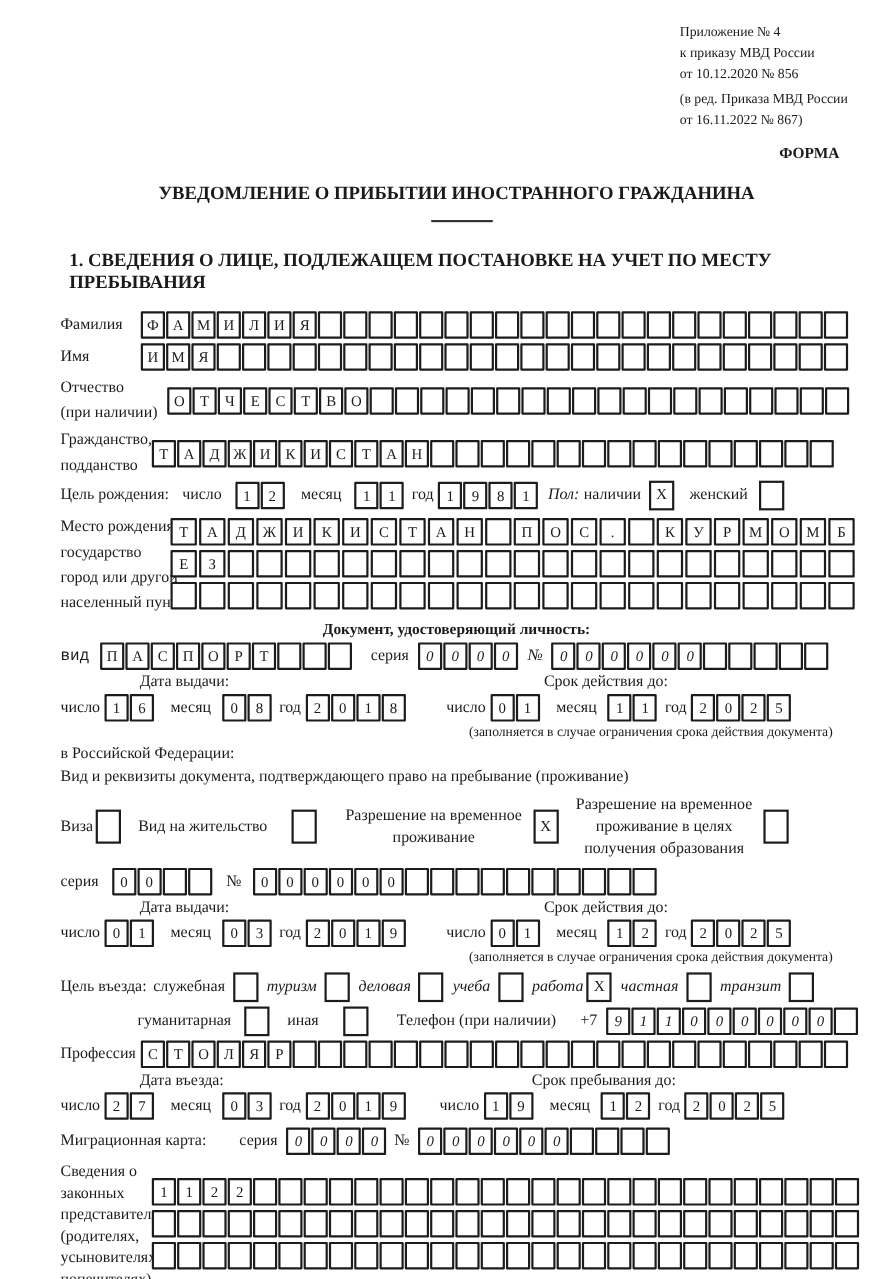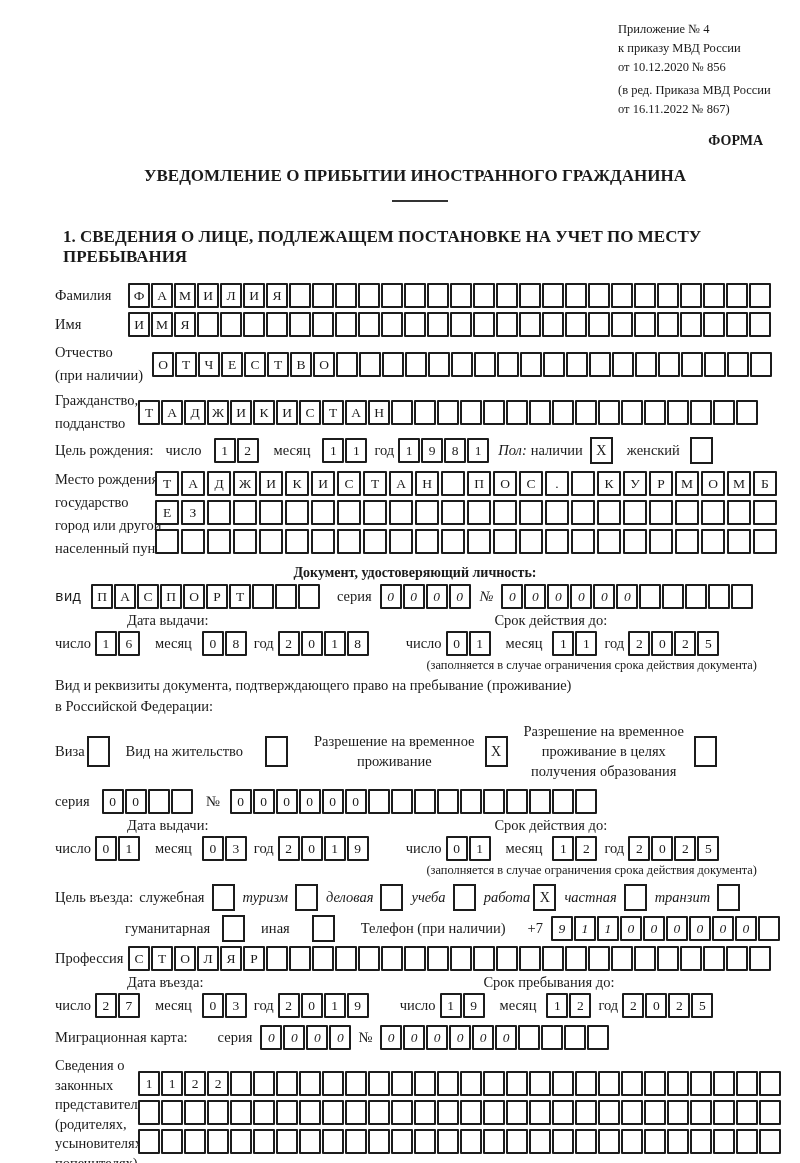--- a/index.html
+++ b/index.html
@@ -397,22 +397,22 @@
     <span class="lbl ml6">год</span>
     <span class="cells ml4">
         <span class="cell">2</span>
         <span class="cell">0</span>
         <span class="cell">2</span>
         <span class="cell">5</span>
       </span>
   </div>
   <div class="note">(заполняется в случае ограничения срока действия документа)</div>
 
+  <div class="para">в Российской Федерации:</div>
   <div class="para">Вид и реквизиты документа, подтверждающего право на пребывание (проживание)</div>
-  <div class="para">в Российской Федерации:</div>
 
   <div class="row top" style="margin-top:6px;">
     <span class="lbl">Виза</span>
     <span class="checkbox big" style="margin-left:2px;"></span>
     <span class="lbl ml16">Вид на жительство</span>
     <span class="checkbox big ml22"></span>
     <div class="optcol ml26">
       <div>Разрешение на временное</div>
       <div>проживание</div>
     </div>

